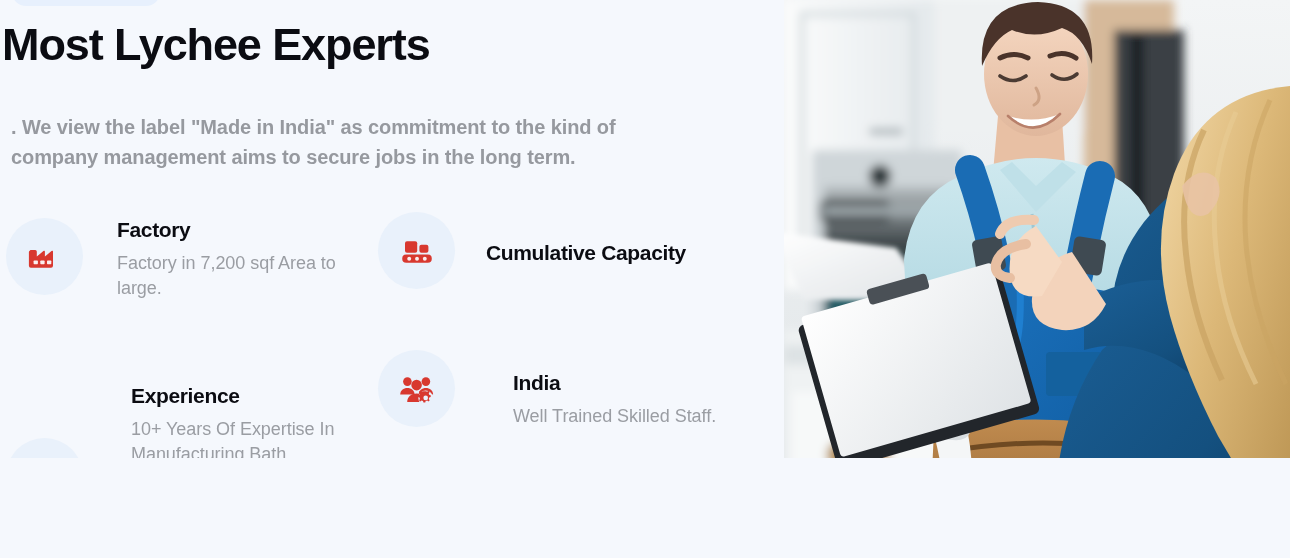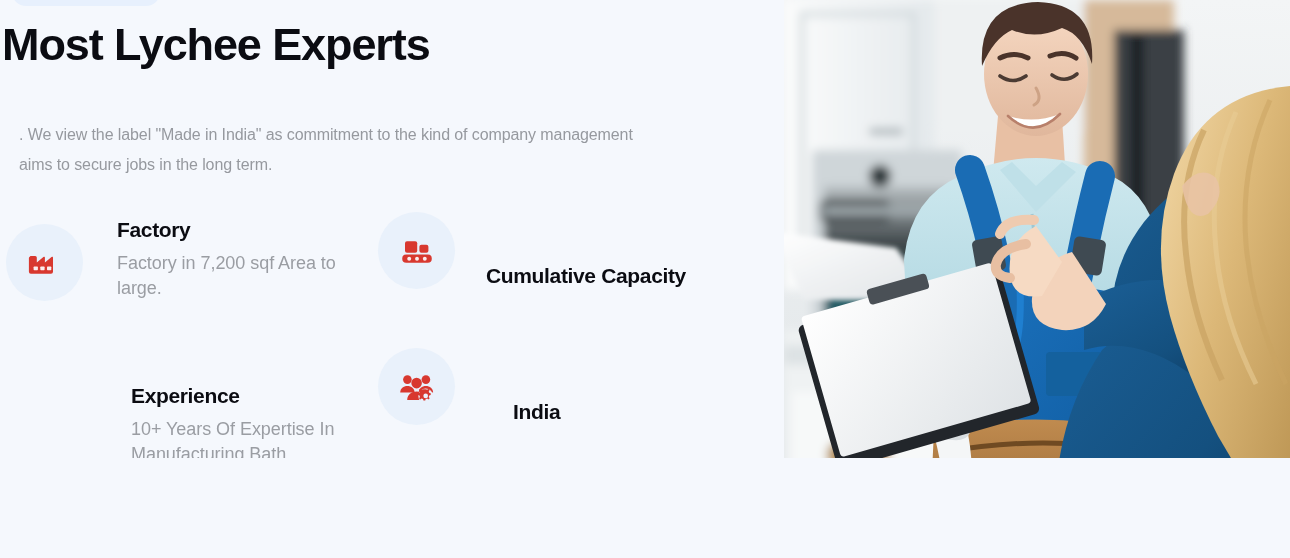--- a/index.html
+++ b/index.html
@@ -55,40 +55,40 @@
     letter-spacing: -1.1px;
     color: #0b0c12;
     white-space: nowrap;
   }
 
   .intro {
     position: absolute;
     left: 3px;
     top: 104px;
     width: 640px;
-    margin: 16px;
-    font-size: 16px;
+    margin: 8px;
+    font-size: 20px;
     line-height: 30px;
-    font-weight: 400;
+    font-weight: 700;
     color: #96999f;
     letter-spacing: -0.1px;
   }
 
   
   .features {
     position: absolute;
     left: 0;
     top: 205px;
     width: 784px;
   }
 
   .feature {
     position: absolute;
     display: flex;
-    align-items: flex-end;
+    align-items: center;
   }
 
   .feature-icon {
     flex: 0 0 auto;
     width: 77px;
     height: 77px;
     border-radius: 50%;
     background: #e9f1fb;
     display: flex;
     align-items: center;
@@ -229,20 +229,21 @@
               <path d="M10.2 33.0 c0 -5.2 4.2 -8.4 9.4 -8.4 c5.2 0 9.4 3.2 9.4 8.4 z" fill="#d8382f"></path>
 
               <circle cx="28.7" cy="28.9" r="7.4" fill="#e9f1fb"></circle>
               <path d="M28.7 22.3 l1.5 0.45 1.25 -0.95 1.25 1.25 -0.95 1.25 0.45 1.5 1.5 0.45 v1.8 l-1.5 0.45 -0.45 1.5 0.95 1.25 -1.25 1.25 -1.25 -0.95 -1.5 0.45 -0.45 1.5 h-1.8 l-0.45 -1.5 -1.5 -0.45 -1.25 0.95 -1.25 -1.25 0.95 -1.25 -0.45 -1.5 -1.5 -0.45 v-1.8 l1.5 -0.45 0.45 -1.5 -0.95 -1.25 1.25 -1.25 1.25 0.95 1.5 -0.45 z" fill="#d8382f"></path>
               <circle cx="28.7" cy="28.9" r="2.35" fill="#e9f1fb"></circle>
             </svg>
           </span>
         </div>
         <div class="feature-text">
           <h3 class="feature-title">India</h3>
+          <p class="feature-desc">Well Trained Skilled Staff.</p>
         </div>
       </div>
 
     </div>
   </div>
 
   <div class="photo">
     <svg viewBox="0 0 506 558" preserveAspectRatio="xMidYMid slice" aria-hidden="true">
       <defs>
         <linearGradient id="wallG" x1="0" y1="0" x2="0" y2="1">

